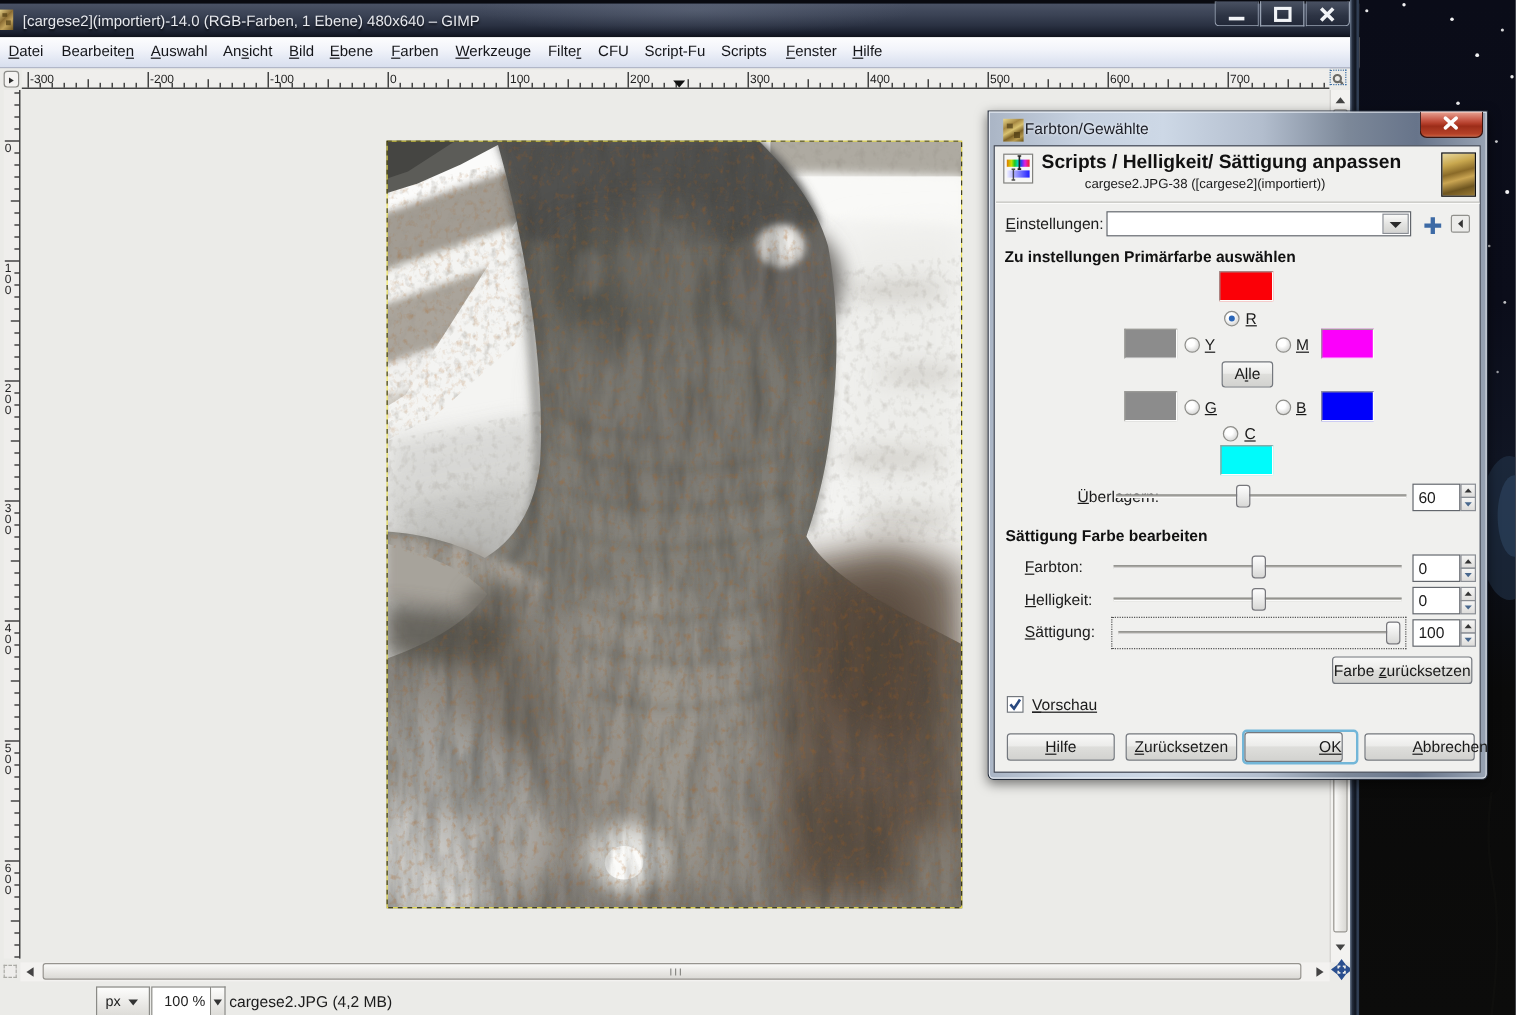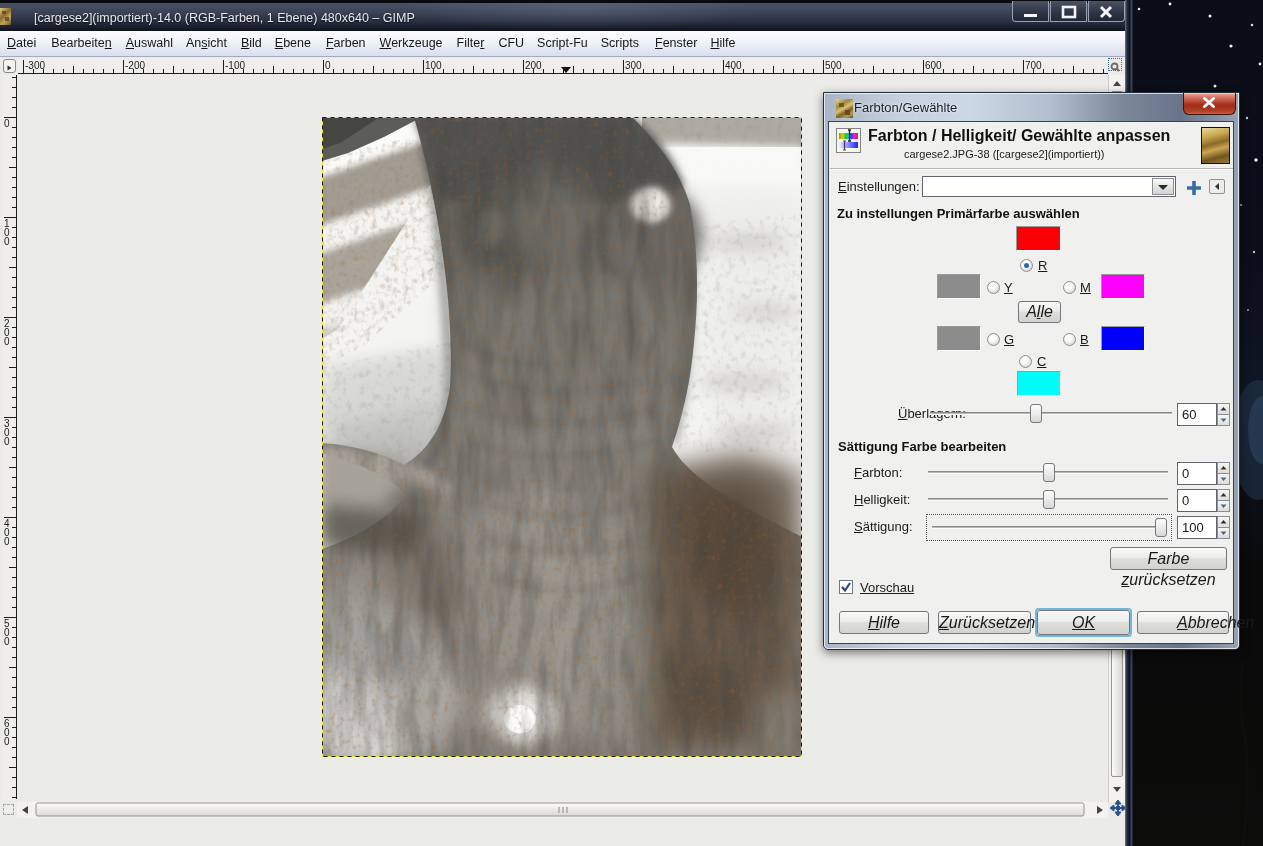--- a/index.html
+++ b/index.html
@@ -1,19 +1,19 @@
 <!DOCTYPE html>
 <html><head>
 <meta charset="utf-8">
 <style>
   * { margin:0; padding:0; box-sizing:border-box; }
   html,body { width:1263px; height:846px; overflow:hidden; }
   body { font-family:"Liberation Sans", sans-serif; background:#0c0e1a; position:relative; }
   .abs { position:absolute; }
-  .btn { position:absolute; border:1px solid #74787e; border-radius:3px; background:linear-gradient(180deg,#f9f9f8 0%,#ececea 45%,#dededb 50%,#d2d2cf 100%); font-size:16px; color:#1a1a1a; text-align:center;font-style:italic; }
+  .btn { position:absolute; border:1px solid #74787e; border-radius:3px; background:linear-gradient(180deg,#f9f9f8 0%,#ececea 45%,#dededb 50%,#d2d2cf 100%); font-size:13px; color:#1a1a1a; text-align:center; }
   .swatch { position:absolute; border-top:1px solid #9a9a96; border-left:1px solid #9a9a96; border-right:1px solid #fdfdfc; border-bottom:1px solid #fdfdfc; }
   .radio { position:absolute; width:13px; height:13px; border-radius:50%; border:1px solid #8e8e8a; background:radial-gradient(circle at 40% 35%,#ffffff 30%,#dddddc 70%,#c6c6c4); }
   .spinbox { position:absolute; width:40px; height:23px; border:1px solid #62666c; background:#fff; font-size:13px; }
   .spinarr { position:absolute; width:13px; height:23px; }
   .lbl { position:absolute; font-size:13px; color:#1a1a1a; white-space:nowrap; }
   .strough { position:absolute; height:3px; border-top:1px solid #8a8a86; border-bottom:1px solid #fbfbfa; background:#b9b8b4; }
   .shandle { position:absolute; width:12px; height:19px; border:1px solid #77777c; border-radius:3px; background:linear-gradient(180deg,#fdfdfd,#ececeb 50%,#d8d8d6); }
 </style>
 </head>
 <body>
@@ -47,21 +47,21 @@
   <div class="abs" style="left:0;top:0;width:1133px;height:3px;background:#090a10;"></div>
 
   <div class="abs" style="left:0;top:3px;width:1133px;height:28px;background:linear-gradient(180deg,#4a5265 0%,#3a4254 35%,#2a3142 65%,#171c2a 90%,#0e1119 100%);">
     <div class="abs" style="left:280px;top:0;width:500px;height:28px;background:radial-gradient(ellipse 260px 30px at 60% 20%, rgba(140,150,170,0.25), rgba(0,0,0,0) 70%);"></div>
   </div>
 
   <div class="abs" style="left:0;top:8px;width:11px;height:17px;background:linear-gradient(135deg,#e3cd86,#8a6c33 40%,#c2a35c 65%,#6b531f);">
     <div class="abs" style="left:2px;top:3px;width:4px;height:3px;background:#5a4518;opacity:.8;"></div>
     <div class="abs" style="left:5px;top:9px;width:4px;height:4px;background:#4e3c14;opacity:.7;"></div>
   </div>
-  <div class="abs" style="left:19px;top:10px;width:800px;height:17px;color:#e7e9ee;font-size:12.5px;line-height:17px;text-shadow:0 1px 2px rgba(0,0,0,.8);margin-left:15px;">[cargese2](importiert)-14.0 (RGB-Farben, 1 Ebene) 480x640 – GIMP</div>
+  <div class="abs" style="left:19px;top:10px;width:800px;height:17px;color:#e7e9ee;font-size:12.5px;line-height:17px;text-shadow:0 1px 2px rgba(0,0,0,.8);">[cargese2](importiert)-14.0 (RGB-Farben, 1 Ebene) 480x640 – GIMP</div>
 
   <div class="abs" style="left:1012px;top:1px;width:113px;height:21px;">
     <div class="abs" style="left:0;top:0;width:37px;height:21px;border:1px solid #98a2b2;border-top:none;border-radius:0 0 0 4px;background:linear-gradient(180deg,#4a5263,#2d3444 60%,#222838);"></div>
     <div class="abs" style="left:38px;top:0;width:37px;height:21px;border:1px solid #98a2b2;border-top:none;background:linear-gradient(180deg,#4a5263,#2d3444 60%,#222838);"></div>
     <div class="abs" style="left:76px;top:0;width:37px;height:21px;border:1px solid #98a2b2;border-top:none;border-radius:0 0 4px 0;background:linear-gradient(180deg,#4a5263,#2d3444 60%,#222838);"></div>
     <svg width="113" height="21" style="position:absolute;left:0;top:0;">
       <rect x="12" y="13" width="13" height="3" fill="#f2f4f7"></rect>
       <rect x="51" y="6" width="12" height="10" fill="none" stroke="#f2f4f7" stroke-width="2.6"></rect>
       <path d="M89,6 L99,16 M99,6 L89,16" stroke="#f2f4f7" stroke-width="3"></path>
     </svg>
@@ -490,20 +490,37 @@
       <path d="M9,1 L12,5 L6,5 Z"></path>
         <path d="M9,17 L12,13 L6,13 Z"></path>
         <path d="M1,9 L5,6 L5,12 Z"></path>
         <path d="M17,9 L13,6 L13,12 Z"></path>
       <rect x="7.5" y="7.5" width="3" height="3"></rect>
       <line x1="9" y1="4" x2="9" y2="14" stroke-width="2"></line>
         <line x1="4" y1="9" x2="14" y2="9" stroke-width="2"></line>
     </g>
   </svg>
 
+  <div class="abs" style="left:0;top:818px;width:1125px;height:28px;background:#ebebe8;">
+    <div class="abs" style="left:80px;top:4px;width:45px;height:26px;border:1px solid #8a8a86;background:linear-gradient(180deg,#fdfdfc,#e9e8e5 60%,#dcdbd7);">
+      <span style="position:absolute;left:7px;top:4px;font-size:12px;color:#222;">px</span>
+      <svg width="43" height="24" style="position:absolute">
+          <path d="M26,10 L34,10 L30,15 Z" fill="#333"></path>
+        </svg>
+    </div>
+    <div class="abs" style="left:126px;top:4px;width:50px;height:26px;border:1px solid #8a8a86;background:#fff;">
+      <span style="position:absolute;right:4px;top:4px;font-size:12px;color:#222;">100 %</span>
+    </div>
+    <div class="abs" style="left:176px;top:4px;width:12px;height:26px;border:1px solid #8a8a86;border-left:none;background:linear-gradient(180deg,#fdfdfc,#e9e8e5 60%,#dcdbd7);">
+      <svg width="11" height="24">
+          <path d="M2,10 L9,10 L5.5,15 Z" fill="#333"></path>
+        </svg>
+    </div>
+    <div class="abs" style="left:191px;top:9px;font-size:13px;color:#1c1c1c;">cargese2.JPG (4,2 MB)</div>
+  </div>
 
   <div class="abs" style="left:1125px;top:0;width:8px;height:846px;background:linear-gradient(90deg,#6c7a8e 0%,#232c3c 25%,#10151f 55%,#3a4a62 85%,#0c0e14 100%);"></div>
 </div>
 
 <div class="abs" id="dlg" style="left:823px;top:92px;width:417px;height:558px;">
 
   <div class="abs" style="left:0;top:0;width:417px;height:558px;border:1px solid #242c3a;border-radius:0 0 5px 5px;background:linear-gradient(90deg,#aab5c5 0%,#c6d1e0 18%,#cdd8e6 35%,#b2bdcd 55%,#7c8899 72%,#67748a 86%,#98a3b3 100%);box-shadow:0 3px 10px rgba(0,0,0,.5);"></div>
   <div class="abs" style="left:1px;top:1px;width:415px;height:556px;border:1px solid rgba(245,250,255,.75);border-radius:0 0 4px 4px;"></div>
 
   <div class="abs" style="left:13px;top:7px;width:17px;height:19px;background:linear-gradient(150deg,#ead98e 0%,#a58742 30%,#d9c270 48%,#7e6326 65%,#b69a50 82%,#665012 100%);">
@@ -536,21 +553,21 @@
             <stop offset="0" stop-color="#f0f0ff"></stop>
               <stop offset="1" stop-color="#2020ff"></stop>
           </linearGradient>
         </defs>
         <rect x="2" y="4" width="19" height="6" fill="url(#rb)"></rect>
         <rect x="2" y="13" width="19" height="6" fill="url(#bl)"></rect>
         <path d="M11,1 L14,1 M12.5,1 L12.5,12 M11,12 L14,12" stroke="#222" stroke-width="1.4" fill="none"></path>
         <path d="M6,12 L9,12 M7.5,12 L7.5,21 M6,21 L9,21" stroke="#222" stroke-width="1.2" fill="none" opacity=".8"></path>
       </svg>
     </div>
-    <div class="abs" style="left:39px;top:5px;font-size:16px;font-weight:bold;color:#111;">Farbton / Helligkeit/ Gewählte anpassen</div>
+    <div class="abs" style="left:39px;top:5px;font-size:16px;font-weight:bold;color:#111;">Scripts / Helligkeit/ Sättigung anpassen</div>
     <div class="abs" style="left:38px;top:26px;font-size:11px;color:#1a1a1a;margin-left:37px;">cargese2.JPG-38 ([cargese2](importiert))</div>
     <div class="abs" style="left:372px;top:5px;width:29px;height:37px;border:1px solid #111;background:linear-gradient(165deg,#e8d9a0 0%,#c9a84f 25%,#8a6a28 45%,#caa552 60%,#6e5520 80%,#9c7c35 100%);"></div>
     <div class="abs" style="left:1px;top:46px;width:403px;height:1px;background:#b8b8b4;"></div>
     <div class="abs" style="left:1px;top:47px;width:403px;height:1px;background:#fbfbfa;"></div>
 
     <div class="lbl" style="left:9px;top:57px;"><u>E</u>instellungen:</div>
     <div class="abs" style="left:93px;top:54px;width:254px;height:21px;border:1px solid #62666c;background:#fff;">
       <div class="abs" style="right:1px;top:1px;width:22px;height:17px;border:1px solid #8a8e94;background:linear-gradient(180deg,#fafaf9,#e4e4e2 50%,#d4d4d1);">
         <svg width="20" height="15">
             <path d="M5,6 L15,6 L10,11 Z" fill="#2a2a2a"></path>
@@ -662,16 +679,16 @@
     <div class="abs" style="left:10px;top:458px;width:14px;height:14px;border:1px solid #74787e;background:#fff;">
       <svg width="12" height="12">
           <path d="M2,6 L5,9.5 L10,2" stroke="#2a4a80" stroke-width="2.2" fill="none"></path>
         </svg>
     </div>
     <div class="lbl" style="left:31px;top:458px;text-decoration:underline;"><u>V</u>orschau</div>
 
     <div class="btn" style="left:10px;top:489px;width:90px;height:23px;line-height:21px;"><u>H</u>ilfe</div>
     <div class="btn" style="left:109px;top:489px;width:93px;height:23px;line-height:21px;"><u>Z</u>urücksetzen</div>
     <div class="abs" style="left:206px;top:486px;width:97px;height:29px;border:2px solid #72b6d8;border-radius:4px;"></div>
-    <div class="btn" style="left:208px;top:488px;width:93px;height:25px;line-height:23px;"><u>OK</u></div>
+    <div class="btn" style="left:208px;top:488px;width:82px;height:25px;line-height:23px;text-align:right;"><u>OK</u></div>
     <div class="btn" style="left:308px;top:489px;width:92px;height:23px;line-height:21px;padding-left:39px;"><u>A</u>bbrechen</div>
   </div>
 </div>
 
 </body></html>

